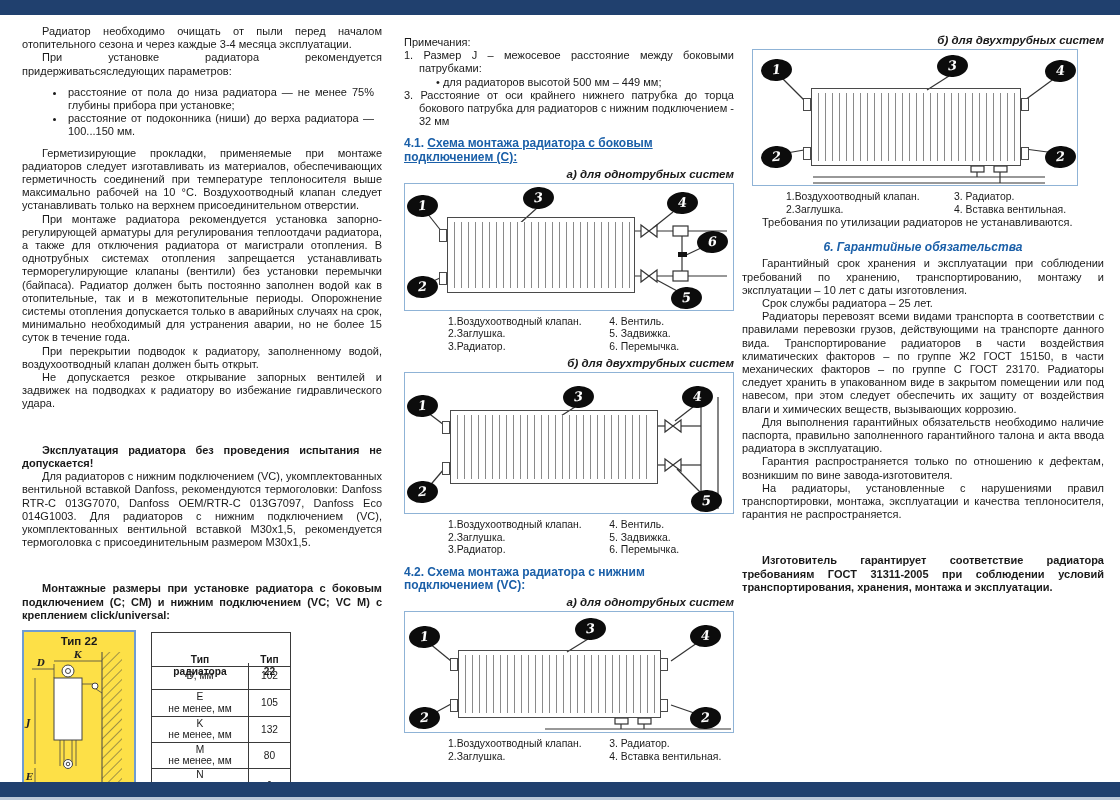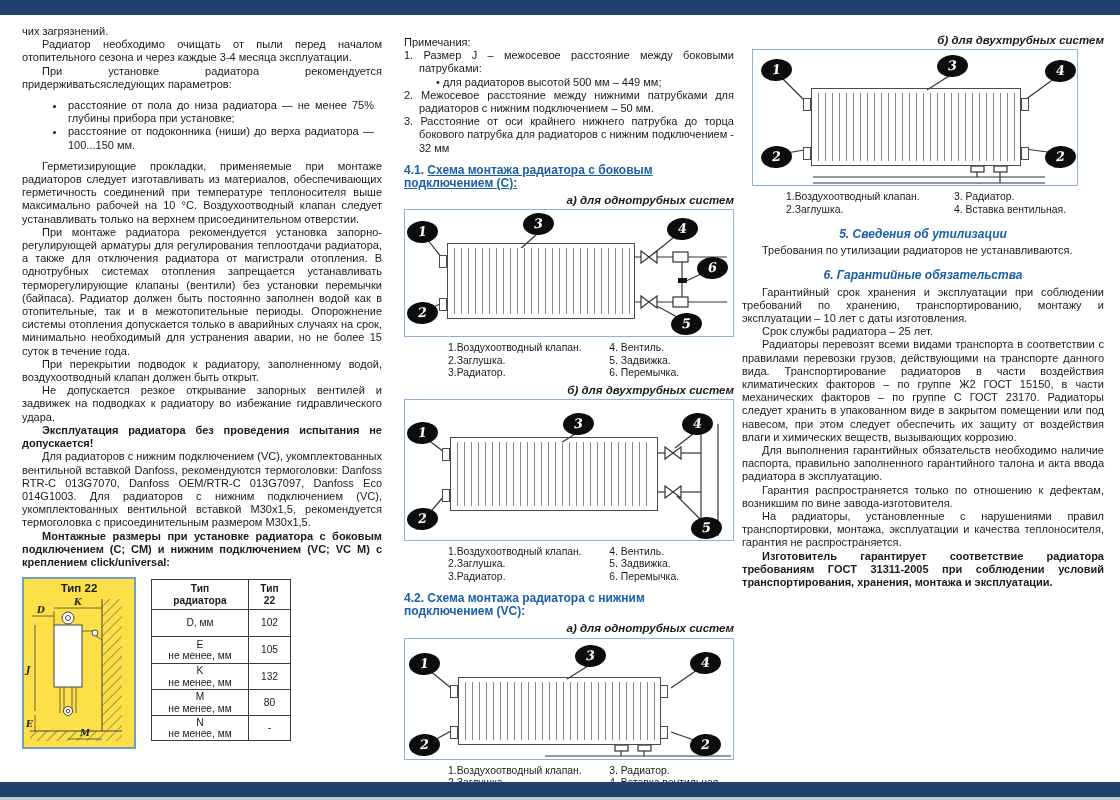--- a/index.html
+++ b/index.html
@@ -12,21 +12,21 @@
   .bar-bottom { position:absolute; left:0; top:782px;width:100%; height:15px; background:#20406e; }
   .bar-strip  { position:absolute; left:0; top:797px;width:100%; height:3px;  background:#bcc8d8; }
 
   .col { position:absolute; }
   .col-left  { left:22px;  top:25px; width:360px; font-size:11px; line-height:13.2px; text-align:justify; }
   .col-mid   { left:404px; top:36px; width:330px; font-size:11px; line-height:13.2px; text-align:justify; }
   .col-right { left:742px; top:30px; width:362px; font-size:11px; line-height:13.2px; text-align:justify; }
 
   p { margin:0; }
   .ind  { text-indent:20px; }
-  .bold { font-weight:bold; }
+  .bold { font-weight:bold;margin-top:33px; }
   ul.bullets { margin:8px; padding-left:36px; }
   ul.bullets li { padding-left:2px; }
 
   .note     { padding-left:15px; text-indent:-15px; }
   .note-sub { padding-left:42px; text-indent:-10px; }
   .note-sub::before { content:"•  "; }
 
   .sec-head { color:#1a5fa8; font-weight:bold; font-size:12px; margin-top:9px; text-align:left; }
   .sec-head .u { text-decoration:underline; }
   .sub-head { text-align:right; font-weight:bold; font-style:italic; font-size:11.5px; margin:4px 0 2px; }
@@ -69,21 +69,20 @@
   .tc { display:flex; flex-direction:column; justify-content:center; border-bottom:1px solid #3a3a3a; }
   .tc.c1 { border-right:1px solid #3a3a3a; }
   .tc.nb { border-bottom:none; }
 </style>
 </head>
 <body>
 
 <div class="bar-top"></div>
 
 <div class="col col-left">
-  <p>чих загрязнений.</p>
   <p class="ind">Радиатор необходимо очищать от пыли перед началом отопительного сезона и через каждые 3-4 месяца эксплуатации.</p>
   <p class="ind">При установке радиатора рекомендуется придерживатьсяследующих параметров:</p>
   <ul class="bullets">
     <li>расстояние от пола до низа радиатора — не менее 75% глубины прибора при установке;</li>
     <li>расстояние от подоконника (ниши) до верха радиатора — 100...150 мм.</li>
   </ul>
   <p class="ind">Герметизирующие прокладки, применяемые при монтаже радиаторов следует изготавливать из материалов, обеспечивающих герметичность соединений при температуре теплоносителя выше максимально рабочей на 10 °С. Воздухоотводный клапан следует устанавливать только на верхнем присоединительном отверстии.</p>
   <p class="ind">При монтаже радиатора рекомендуется установка запорно-регулирующей арматуры для регулирования теплоотдачи радиатора, а также для отключения радиатора от магистрали отопления. В однотрубных системах отопления запрещается устанавливать терморегулирующие клапаны (вентили) без установки перемычки (байпаса). Радиатор должен быть постоянно заполнен водой как в отопительные, так и в межотопительные периоды. Опорожнение системы отопления допускается только в аварийных случаях на срок, минимально необходимый для устранения аварии, но не более 15 суток в течение года.</p>
   <p class="ind">При перекрытии подводок к радиатору, заполненному водой, воздухоотводный клапан должен быть открыт.</p>
   <p class="ind">Не допускается резкое открывание запорных вентилей и задвижек на подводках к радиатору во избежание гидравлического удара.</p>
@@ -166,21 +165,20 @@
       </div>
       <div class="tc nb">-</div>
     </div>
   </div>
 </div>
 
 <div class="col col-mid">
   <p>Примечания:</p>
   <p class="note">1. Размер J – межосевое расстояние между боковыми патрубками:</p>
   <p class="note-sub">для радиаторов высотой 500 мм – 449 мм;</p>
-  <p class="note">2. Межосевое расстояние между нижними патрубками для радиаторов с нижним подключением – 50 мм.</p>
   <p class="note">3. Расстояние от оси крайнего нижнего патрубка до торца бокового патрубка для радиаторов с нижним подключением - 32 мм</p>
 
   <p class="sec-head">
     <span>4.1.</span> <span class="u">Схема монтажа радиатора с боковым подключением (С):</span>
   </p>
   <p class="sub-head">а) для однотрубных систем</p>
 
   <div class="dframe" style="width:330px;height:128px;">
     <svg class="ovl" width="328" height="126">
       <line x1="230" y1="47" x2="322" y2="47"></line>
@@ -342,21 +340,20 @@
     <div class="lc1">
       <div>1.Воздухоотводный клапан.</div>
       <div>2.Заглушка.</div>
     </div>
     <div class="lc2">
       <div>3. Радиатор.</div>
       <div>4. Вставка вентильная.</div>
     </div>
   </div>
 
-  <p class="sec-title">5. Сведения об утилизации</p>
   <p class="ind">Требования по утилизации радиаторов не устанавливаются.</p>
 
   <p class="sec-title">6. Гарантийные обязательства</p>
   <p class="ind">Гарантийный срок хранения и эксплуатации при соблюдении требований по хранению, транспортированию, монтажу и эксплуатации – 10 лет с даты изготовления.</p>
   <p class="ind">Срок службы радиатора – 25 лет.</p>
   <p class="ind">Радиаторы перевозят всеми видами транспорта в соответствии с правилами перевозки грузов,  действующими на транспорте данного вида. Транспортирование радиаторов в части воздействия климатических факторов – по группе Ж2 ГОСТ 15150, в части механических факторов – по группе  С ГОСТ 23170. Радиаторы следует хранить в упакованном виде в закрытом помещении или под навесом, при этом следует обеспечить их защиту от воздействия влаги и химических веществ, вызывающих коррозию.</p>
   <p class="ind">Для выполнения гарантийных обязательств необходимо наличие паспорта, правильно заполненного гарантийного талона и акта ввода радиатора в эксплуатацию.</p>
   <p class="ind">Гарантия распространяется только по отношению к дефектам, возникшим по вине завода-изготовителя.</p>
   <p class="ind">На радиаторы, установленные с нарушениями правил транспортировки, монтажа, эксплуатации  и качества теплоносителя, гарантия не распространяется.</p>
   <p class="ind bold">Изготовитель гарантирует соответствие радиатора требованиям ГОСТ 31311-2005 при соблюдении условий транспортирования, хранения, монтажа и эксплуатации.</p>

